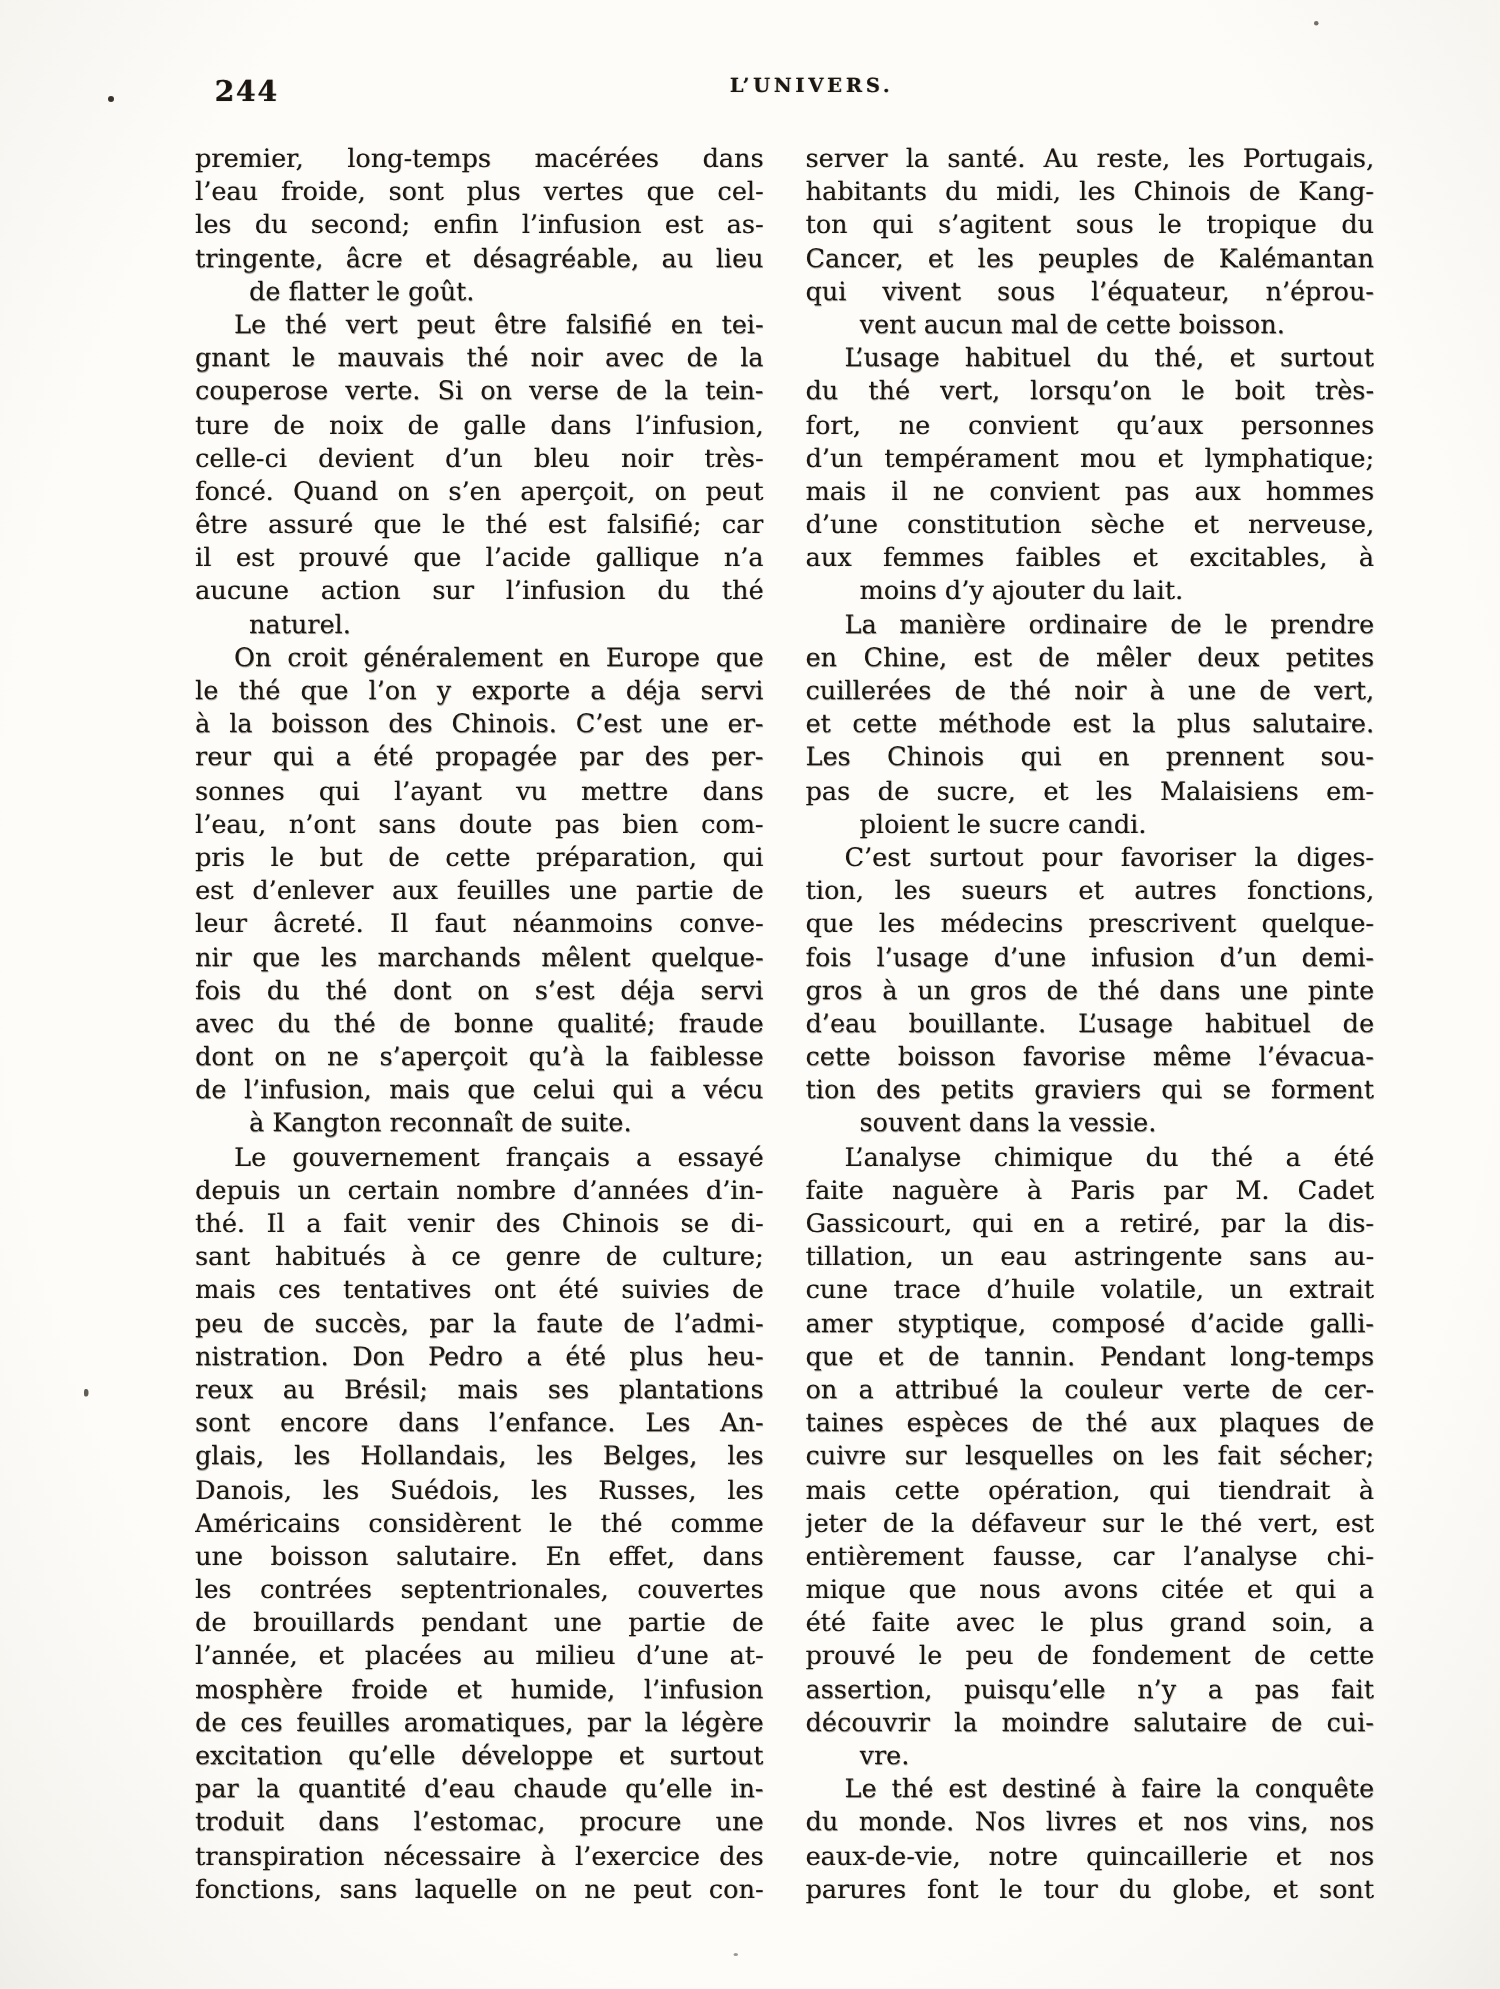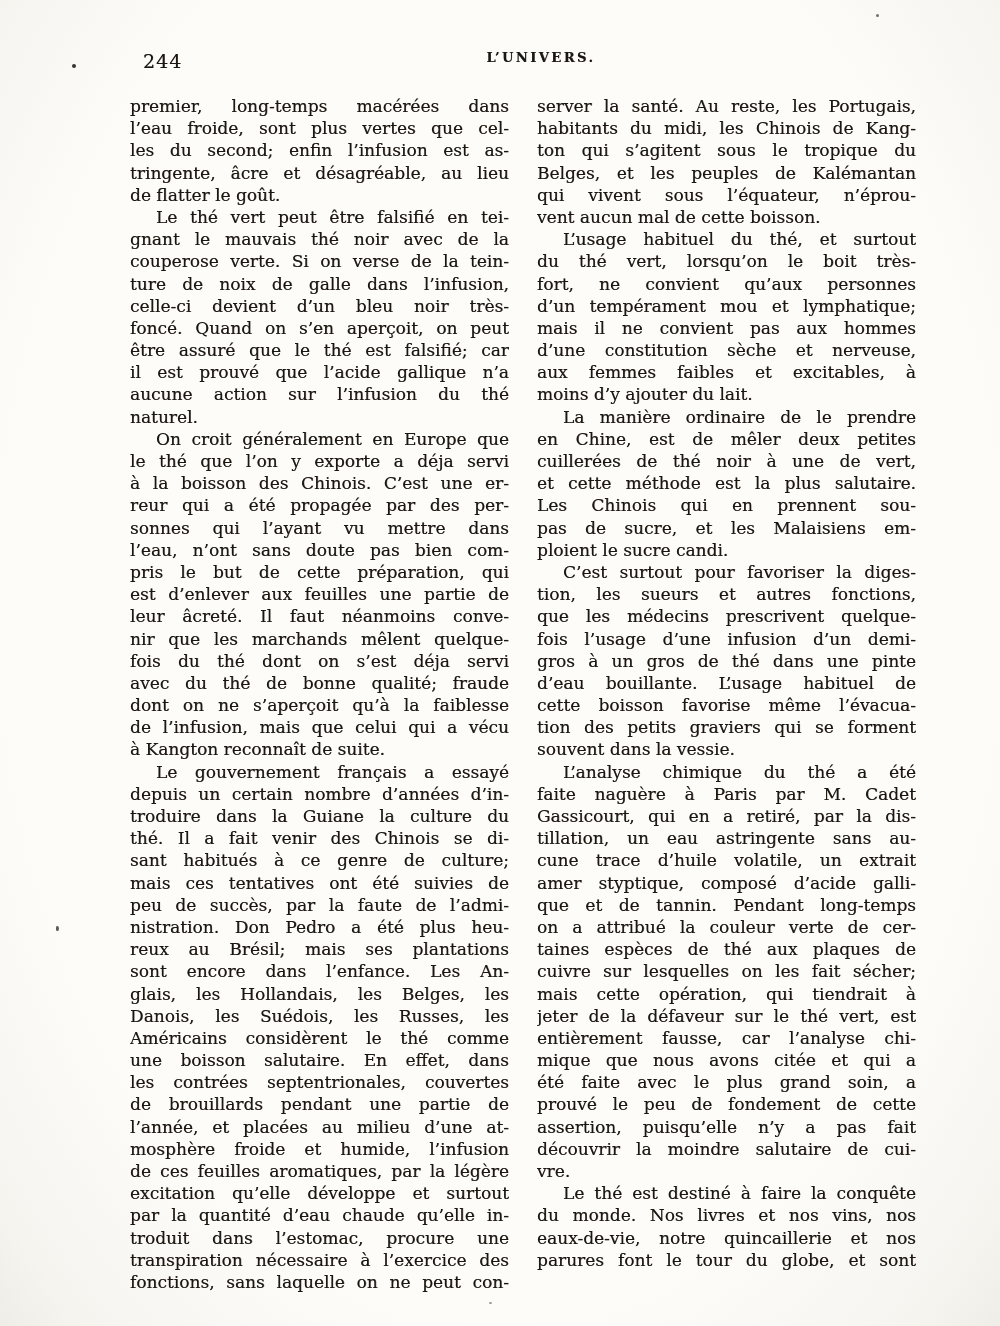--- a/index.html
+++ b/index.html
@@ -27,21 +27,21 @@
     top: 50px;
     left: 130px;
     width: 786px;
     height: 26px;
   }
   .page-number {
     position: absolute;
     left: 13px;
     top: 0;
     font-size: 19px;
-    font-weight: normal;
+    font-weight: bold;
     letter-spacing: 1px;
   }
   .running-title {
     position: absolute;
     left: 0;
     right: 0;
     top: 0;
     text-align: center;
     transform: translateX(18px);
     font-size: 13px;
@@ -65,20 +65,21 @@
     line-height: 22.2px;
     text-align: justify;
     text-align-last: justify;
     overflow: hidden;
     white-space: normal;
   }
   .line.indent { text-indent: 26px; }
   .line.paraend {
     text-align: left;
     text-align-last: left;
+    margin-left: 36px;
   }
   .speck {
     position: absolute;
     background: #3a332b;
     border-radius: 50%;
   }
   .speck.s1 { left: 72px;  top: 64px;   width: 4px; height: 4px; }
   .speck.s2 { left: 876px; top: 14px;   width: 3px; height: 3px; opacity: .7; }
   .speck.s3 { left: 56px;  top: 926px;  width: 3px; height: 5px; border-radius: 40% 60% 60% 40%; opacity: .8; }
   .speck.s4 { left: 489px; top: 1302px; width: 3px; height: 2px; opacity: .5; }
@@ -125,21 +126,20 @@
         <div class="line">est d’enlever aux feuilles une partie de</div>
         <div class="line">leur âcreté. Il faut néanmoins conve-</div>
         <div class="line">nir que les marchands mêlent quelque-</div>
         <div class="line">fois du thé dont on s’est déja servi</div>
         <div class="line">avec du thé de bonne qualité; fraude</div>
         <div class="line">dont on ne s’aperçoit qu’à la faiblesse</div>
         <div class="line">de l’infusion, mais que celui qui a vécu</div>
         <div class="line paraend">à Kangton reconnaît de suite.</div>
         <div class="line indent">Le gouvernement français a essayé</div>
         <div class="line">depuis un certain nombre d’années d’in-</div>
-        <div class="line">troduire dans la Guiane la culture du</div>
         <div class="line">thé. Il a fait venir des Chinois se di-</div>
         <div class="line">sant habitués à ce genre de culture;</div>
         <div class="line">mais ces tentatives ont été suivies de</div>
         <div class="line">peu de succès, par la faute de l’admi-</div>
         <div class="line">nistration. Don Pedro a été plus heu-</div>
         <div class="line">reux au Brésil; mais ses plantations</div>
         <div class="line">sont encore dans l’enfance. Les An-</div>
         <div class="line">glais, les Hollandais, les Belges, les</div>
         <div class="line">Danois, les Suédois, les Russes, les</div>
         <div class="line">Américains considèrent le thé comme</div>
@@ -152,21 +152,21 @@
         <div class="line">excitation qu’elle développe et surtout</div>
         <div class="line">par la quantité d’eau chaude qu’elle in-</div>
         <div class="line">troduit dans l’estomac, procure une</div>
         <div class="line">transpiration nécessaire à l’exercice des</div>
         <div class="line">fonctions, sans laquelle on ne peut con-</div>
       </div>
     <div class="column">
         <div class="line">server la santé. Au reste, les Portugais,</div>
         <div class="line">habitants du midi, les Chinois de Kang-</div>
         <div class="line">ton qui s’agitent sous le tropique du</div>
-        <div class="line">Belges, et les peuples de Kalémantan</div>
+        <div class="line">Cancer, et les peuples de Kalémantan</div>
         <div class="line">qui vivent sous l’équateur, n’éprou-</div>
         <div class="line paraend">vent aucun mal de cette boisson.</div>
         <div class="line indent">L’usage habituel du thé, et surtout</div>
         <div class="line">du thé vert, lorsqu’on le boit très-</div>
         <div class="line">fort, ne convient qu’aux personnes</div>
         <div class="line">d’un tempérament mou et lymphatique;</div>
         <div class="line">mais il ne convient pas aux hommes</div>
         <div class="line">d’une constitution sèche et nerveuse,</div>
         <div class="line">aux femmes faibles et excitables, à</div>
         <div class="line paraend">moins d’y ajouter du lait.</div>

